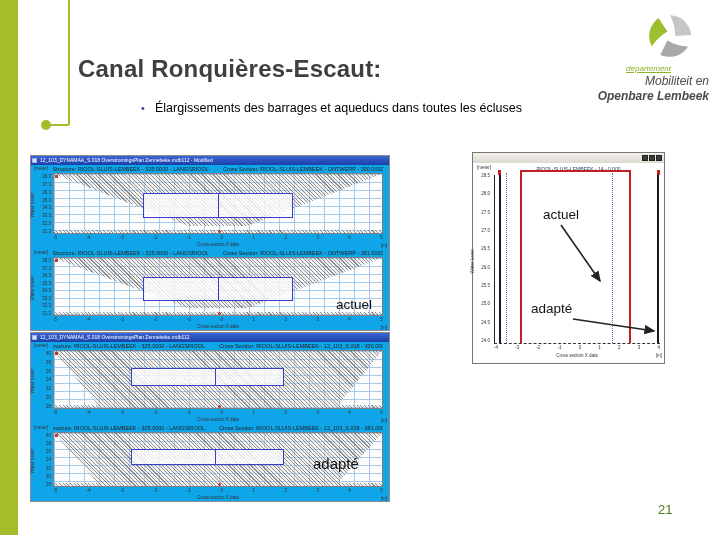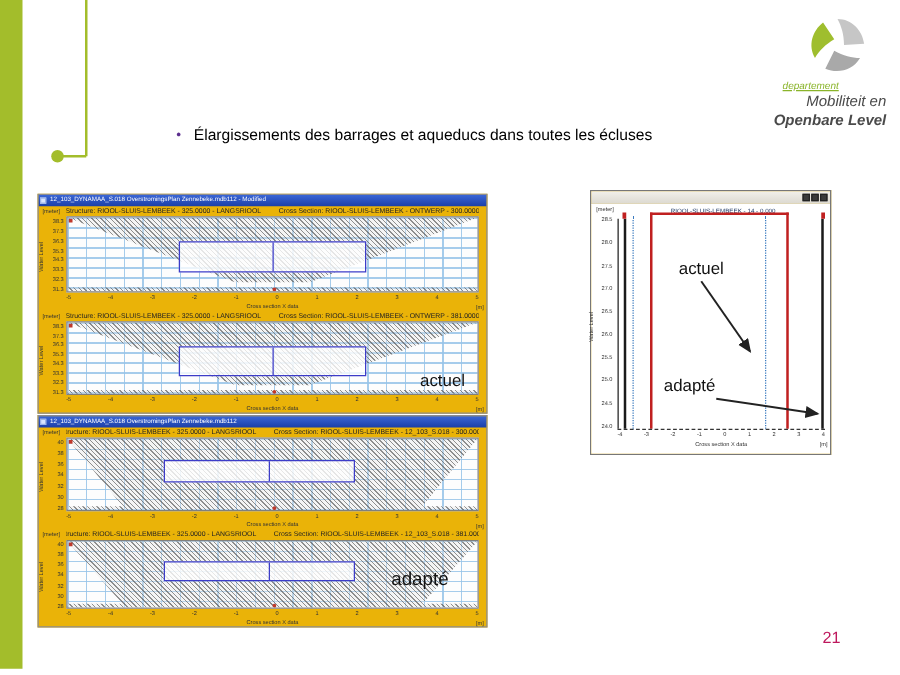--- a/index.html
+++ b/index.html
@@ -29,21 +29,21 @@
   .mow-l1{position:absolute;right:6px;top:66px;font-size:12px;font-style:italic;color:#4a4a4a;font-weight:normal;}
   .mow-l2{position:absolute;right:6px;top:81px;font-size:12px;font-style:italic;color:#4a4a4a;font-weight:bold;}
 
   
   .title{position:absolute;left:78px;top:55px;margin:0;font-size:24px;font-weight:bold;color:#3f3f3f;letter-spacing:.2px;}
   .bullets{position:absolute;left:122px;top:84px;margin:17px;padding:0;list-style:none;width:480px;}
   .bullets li{position:relative;padding-left:16px;margin-bottom:7px;font-size:12.5px;color:#000;line-height:15px;}
   .bullets li::before{content:"•";position:absolute;left:2px;top:0;color:#5b2d8e;font-size:11px;}
 
   
-  .appwin{position:absolute;background:#eab308;border:1px solid #8c8c8c;box-sizing:border-box;}
+  .appwin{position:absolute;background:#0ea5e9;border:1px solid #8c8c8c;box-sizing:border-box;}
   .titlebar{position:absolute;left:0;top:0;right:0;height:9px;background:linear-gradient(#3a66d6,#1b3fa8);
             color:#fff;font-size:5px;line-height:9px;white-space:nowrap;overflow:hidden;padding-left:9px;}
   .tbicon{position:absolute;left:1px;top:2px;width:5px;height:5px;background:#d8e4ff;border:1px solid #9db4e8;box-sizing:border-box;}
 
   .winA{left:30px;top:155px;width:360px;height:176px;}
   .winB{left:30px;top:332px;width:360px;height:170px;}
 
   
   .plot{position:absolute;left:0;width:358px;}
   .pA1{top:9px;height:84px;}  .pA2{top:93px;height:82px;}
@@ -100,44 +100,45 @@
               border-top:2px solid #c02020;border-left:2px solid #c02020;border-right:2px solid #c02020;}
   .c-xaxis{position:absolute;left:21px;top:180px;width:166px;height:0;border-top:1px dashed #333;}
   .xticksC{position:absolute;left:21px;width:166px;top:182px;display:flex;justify-content:space-between;font-size:4.5px;color:#333;}
   .xlabC{position:absolute;left:21px;width:166px;top:190px;text-align:center;font-size:4.5px;color:#333;}
   .unitRC{position:absolute;right:2px;top:190px;font-size:4.5px;color:#333;}
   .annotC{position:absolute;font-size:13.5px;color:#111;}
   .ca1{left:70px;top:44px;}
   .ca2{left:58px;top:138px;}
   .arrows{position:absolute;left:0;top:0;width:193px;height:202px;pointer-events:none;}
 
-  .pagenum{position:absolute;left:658px;top:502px;font-size:13px;color:#be185d;}
+  .pagenum{position:absolute;left:658px;top:502px;font-size:13px;color:#4d7c0f;}
 </style>
 </head>
 <body>
 
 <div id="slide">
 
   <div class="green-bar"></div>
   <div class="green-vline"></div>
   <div class="green-hline"></div>
   <div class="green-dot"></div>
 
 
   <div class="mow-logo">
     <svg class="mow-pin" viewBox="0 0 100 100">
       <path d="M50 10 C72 10 88 27 91 48 L60 50 C60 34 56 21 50 10 Z" fill="#c6c6c6"></path>
       <path d="M50 10 C72 10 88 27 91 48 L60 50 C60 34 56 21 50 10 Z" fill="#a9a9a9" transform="rotate(120 50 50)"></path>
       <path d="M50 10 C72 10 88 27 91 48 L60 50 C60 34 56 21 50 10 Z" fill="#9fbe2e" transform="rotate(240 50 50)"></path>
     </svg>
     <div class="mow-dept">departement</div>
     <div class="mow-l1">Mobiliteit en</div>
-    <div class="mow-l2">Openbare Level</div>
+    <div class="mow-l2">Openbare Lembeek</div>
   </div>
 
+  <h1 class="title">Canal Ronquières-Escaut:</h1>
   <ul class="bullets">
     <li><span>Élargissements des barrages et aqueducs dans toutes les écluses</span></li>
   </ul>
 
   <div class="appwin winA">
     <div class="titlebar">
       <span class="tbicon"></span>
       <span>12_103_DYNAMAA_S.018 OverstromingsPlan Zennebeke.mdb112 - Modified</span>
     </div>
 

